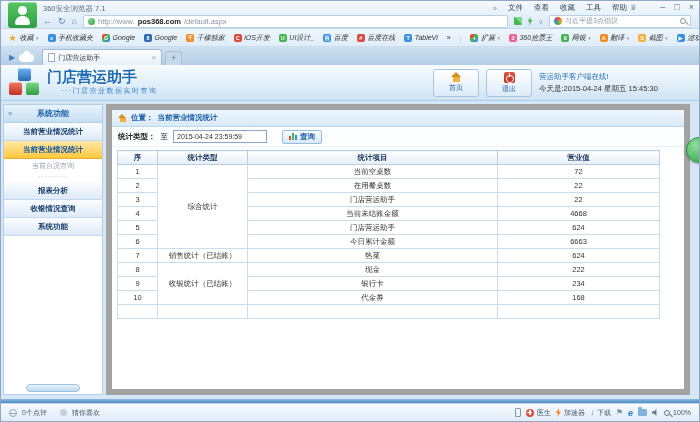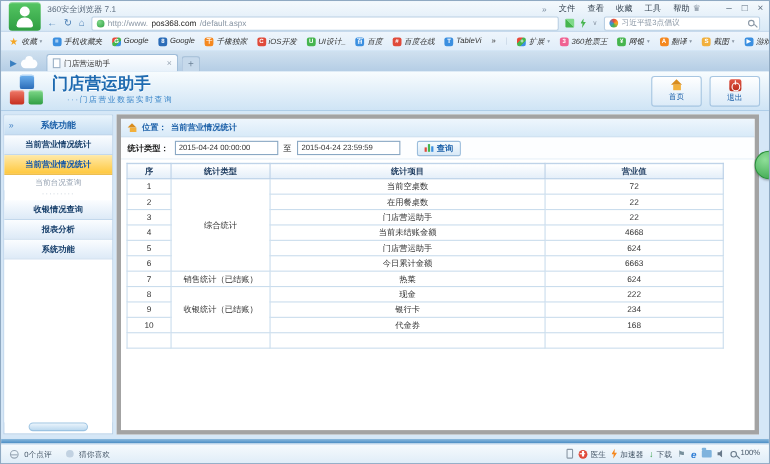--- a/index.html
+++ b/index.html
@@ -14,21 +14,21 @@
   .avatar::after{content:"";position:absolute;left:7px;top:14px;width:15px;height:9px;border-radius:7px 7px 2px 2px;background:#fff}
   .win-title{position:absolute;left:42px;top:3px;font-size:7.5px;color:#5a6b7d}
   .menubar{position:absolute;right:72px;top:2px;display:flex;gap:11px;font-size:7.5px;color:#33414f;align-items:center}
   .menubar .more{color:#7b8da0}
   .winctl{position:absolute;right:5px;top:1px;display:flex;gap:9px;font-size:9px;color:#5a6b7d;align-items:center}
   .crown{position:absolute;right:62px;top:2px;font-size:8px;color:#8a97a5}
   .navrow{position:absolute;left:42px;right:8px;top:13px;height:14px;display:flex;align-items:center;gap:6px}
   .navbtn{font-size:9px;color:#4a7fb5;line-height:12px}
   .urlbar{flex:1;height:13px;background:#fff;border:1px solid #b9cfe3;border-radius:2px;display:flex;align-items:center;padding:0 4px;gap:3px;font-size:7.5px;color:#8a97a5;min-width:0;white-space:nowrap;overflow:hidden}
   .shield{width:7px;height:7px;border-radius:50%;background:radial-gradient(circle at 35% 30%,#7fd98a,#2f9e42);flex:none}
-  .url-domain{color:#222;font-weight:normal}
+  .url-domain{color:#222;font-weight:bold}
   .tool-grid{width:8px;height:8px;border-radius:1px;background:linear-gradient(45deg,#46b54e 50%,#7fd98a 50%)}
   .bolt{width:5px;height:9px;background:#46b54e;clip-path:polygon(60% 0,0 55%,40% 55%,30% 100%,100% 40%,55% 40%)}
   .chev{font-size:6px;color:#8a97a5}
   .searchbox{width:142px;height:13px;background:#fff;border:1px solid #b9cfe3;border-radius:2px;display:flex;align-items:center;padding:0 4px;gap:3px;flex:none}
   .slogo{width:8px;height:8px;border-radius:50%;background:conic-gradient(#e84a3a,#f5a623,#46b54e,#3b8fe0,#e84a3a);flex:none}
   .squery{flex:1;font-size:7px;color:#8a97a5;white-space:nowrap;overflow:hidden}
   .mag{width:6px;height:6px;border:1.3px solid #8a97a5;border-radius:50%;position:relative;flex:none}
   .mag::after{content:"";position:absolute;left:4px;top:4px;width:4px;height:1.3px;background:#8a97a5;transform:rotate(45deg)}
 
   .bookmarks{height:18px;background:linear-gradient(#eef5fc,#e0edf9);border-bottom:1px solid #cbdeef;display:flex;align-items:center;padding:0 7px;gap:9px;font-size:7px;color:#333;flex:none;white-space:nowrap;overflow:hidden}
@@ -75,21 +75,21 @@
   .sidebar{position:absolute;left:2px;top:3px;bottom:4px;width:100px;background:#fff;border:1px solid #b5cfe8;display:flex;flex-direction:column}
   .sb-head{height:18px;background:linear-gradient(#e9f4fc,#c6def3);border-bottom:1px solid #b5cfe8;display:flex;align-items:center;justify-content:center;position:relative;font-size:8px;font-weight:bold;color:#1a5fa8;flex:none}
   .sb-collapse{position:absolute;left:4px;color:#4a86c6;font-size:8px;font-weight:normal}
   .sb-item{height:18px;display:flex;align-items:center;justify-content:center;font-size:7.5px;font-weight:bold;color:#173f6b;background:linear-gradient(#fbfdff,#ddeaf7);border-bottom:1px solid #c3d8ec;flex:none}
   .sb-item.sel{background:linear-gradient(#ffe9a8,#ffc83d);color:#1456a8;border-bottom:1px solid #e8b02a}
   .sb-item.sub{height:14px;font-weight:normal;font-size:7px;color:#98a4b3;background:#fff;border-bottom:none}
   .sb-sep{height:9px;text-align:center;color:#b9c4cf;font-size:7px;line-height:7px;flex:none;letter-spacing:1px}
   .sb-fill{flex:1;background:#fff}
   .sb-pill{height:8px;width:54px;margin:0 auto 2px;background:linear-gradient(#eaf4fc,#bcd9ef);border:1px solid #9cc3e2;border-radius:4px;flex:none}
 
-  .panel{position:absolute;left:105px;right:9px;top:3px;bottom:4px;background:#fff;border:4px solid #a3a3a3;overflow:hidden}
+  .panel{position:absolute;left:105px;right:9px;top:3px;bottom:4px;background:#fff;border:6px solid #a3a3a3;overflow:hidden}
   .crumb{height:17px;background:linear-gradient(#eef6fd,#d8eaf8);border-bottom:1px solid #bdd6ec;display:flex;align-items:center;padding:0 6px;gap:4px;font-size:7.5px;font-weight:bold;color:#1a5fa8}
   .ico-home-s{width:9px;height:8px;position:relative;flex:none}
   .ico-home-s::before{content:"";position:absolute;left:0;top:0;border-left:4.5px solid transparent;border-right:4.5px solid transparent;border-bottom:4px solid #d88c1e}
   .ico-home-s::after{content:"";position:absolute;left:1.5px;top:4px;width:6px;height:4px;background:#f2b03c}
   .filter{height:20px;display:flex;align-items:center;padding:0 6px;gap:5px;font-size:7.5px;background:#fdfeff;border-bottom:1px solid #e8f1f9;color:#222}
   .filter .flabel{font-weight:bold}
   .filter input{width:94px;height:13px;border:1px solid #8aa8c4;font-size:7px;color:#333;padding:0 3px;font-family:inherit}
   .qbtn{height:14px;padding:0 6px;background:linear-gradient(#f6fbfe,#d8e9f7);border:1px solid #9bbddc;border-radius:2px;display:flex;align-items:center;gap:3px;font-size:7.5px;color:#1a5fa8;font-weight:bold;margin-left:10px}
   .bars{display:flex;align-items:flex-end;gap:1px;height:7px}
   .bars i{width:2px;display:block}
@@ -268,49 +268,52 @@
     </div>
     <div class="spacer"></div>
     <div class="hbtn">
       <span class="ico-home"></span>
       <span>首页</span>
     </div>
     <div class="hbtn">
       <span class="ico-power"></span>
       <span>退出</span>
     </div>
+    <div class="hstatus">
+      <div class="online">营运助手客户端在线!</div>
+      <div>今天是:2015-04-24 星期五  15:45:30</div>
+    </div>
   </div>
 
   <div class="pagebody">
 
     <div class="sidebar">
       <div class="sb-head">
         <span class="sb-collapse">»</span>
         <span>系统功能</span>
       </div>
       <div class="sb-item">当前营业情况统计</div>
       <div class="sb-item sel">当前营业情况统计</div>
       <div class="sb-item sub">当前台况查询</div>
       <div class="sb-sep">·········</div>
+      <div class="sb-item">报表分析</div>
       <div class="sb-item">收银情况查询</div>
-      <div class="sb-item">报表分析</div>
       <div class="sb-item">系统功能</div>
       <div class="sb-fill"></div>
       <div class="sb-pill"></div>
     </div>
 
     <div class="panel">
       <div class="crumb">
         <span class="ico-home-s"></span>
         <span>位置：</span>
         <span>当前营业情况统计</span>
       </div>
       <div class="filter">
         <span class="flabel">统计类型：</span>
-        <input value="2015-04-24 00:00:00" style="">
         <span>至</span>
         <input value="2015-04-24 23:59:59" style="">
         <span class="qbtn">
           <span class="bars">
               <i></i>
               <i></i>
               <i></i>
             </span>
           <span>查询</span>
         </span>

